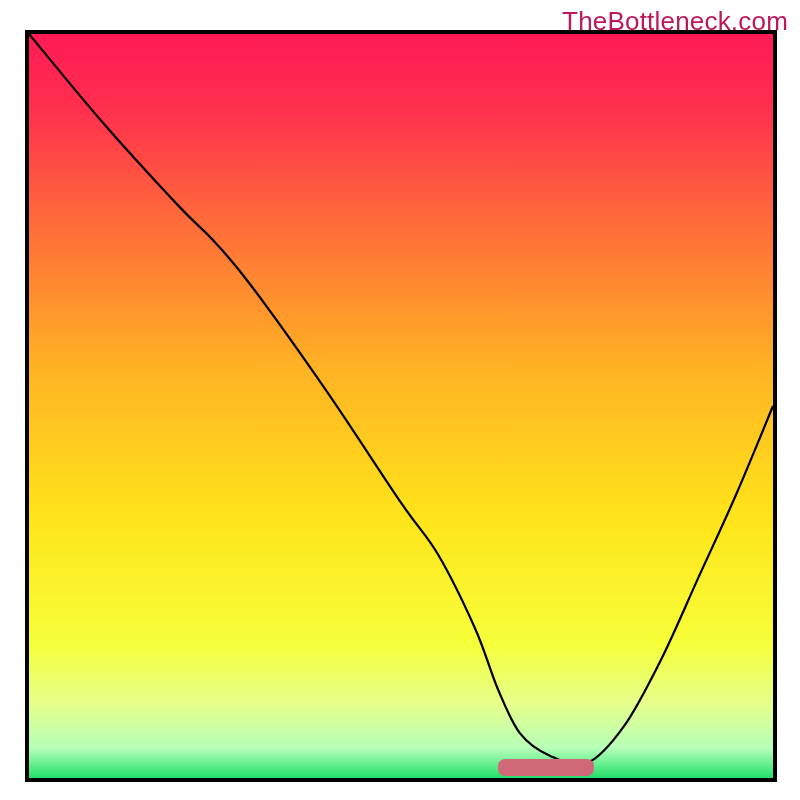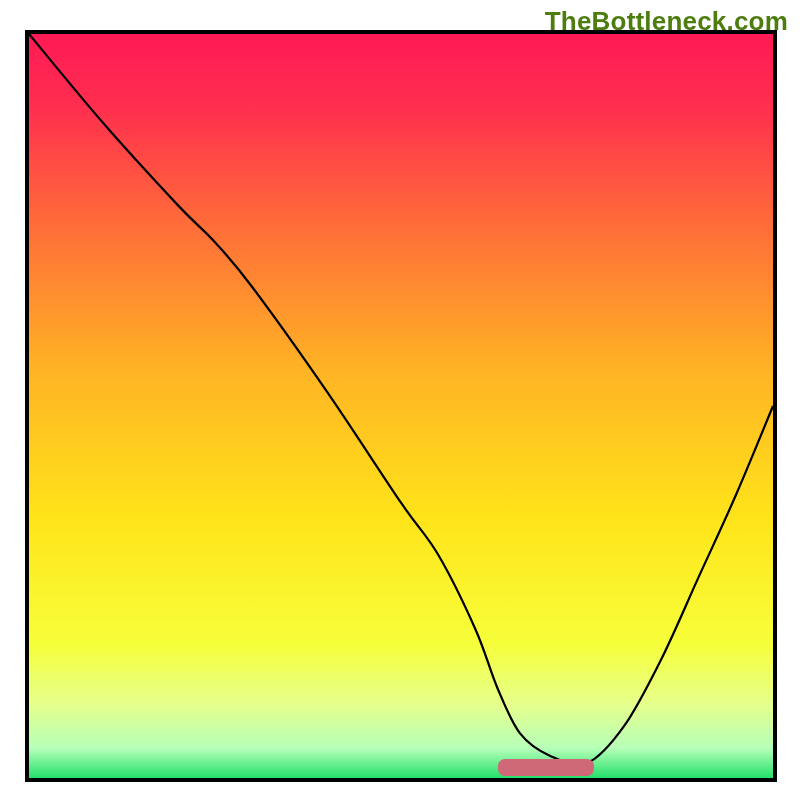--- a/index.html
+++ b/index.html
@@ -14,22 +14,22 @@
   .frame {
     position: relative;
     width: 800px;
     height: 800px;
   }
   .watermark {
     position: absolute;
     top: 6px;
     right: 12px;
     font-size: 26px;
-    color: #4d7c0f;
-    font-weight: 700;
+    color: #be185d;
+    font-weight: 400;
     letter-spacing: 0.2px;
   }
   .plot-outer {
     position: absolute;
     left: 25px;
     top: 30px;
     width: 752px;
     height: 752px;
     border: 4px solid #000;
     box-sizing: border-box;

